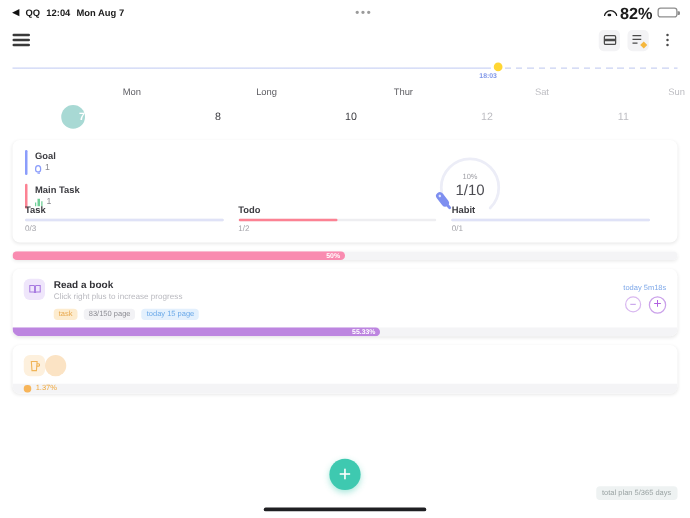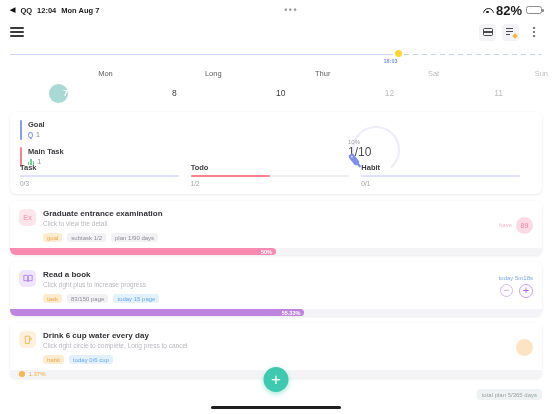--- a/index.html
+++ b/index.html
@@ -109,21 +109,21 @@
   .bulb { width:5px; height:6px; border:1.1px solid #8b9dfb; border-radius: 50% 50% 40% 40%; position:relative; }
   .bulb::after{ content:""; position:absolute; left:1px; bottom:-2.2px; width:2.4px; height:1.2px; background:#8b9dfb;}
   .bars { display:flex; align-items:flex-end; gap:1px; height:6px; }
   .bars i { width:1.4px; background:#6fcf97; }
   .bars i:nth-child(1){height:3px;} .bars i:nth-child(2){height:6px;} .bars i:nth-child(3){height:4.2px;}
 
   .ring-wrap { flex:1; display:flex; justify-content:center; align-items:flex-start; padding-top: 2px; }
   .ring { position: relative; width: 56px; height: 56px; }
   .ring svg { transform: rotate(135deg); }
   .ring-label { position:absolute; inset:0; display:flex; flex-direction:column;
-    align-items:flex-start; justify-content:center; padding-bottom: 4px; }
+    align-items:center; justify-content:center; padding-bottom: 4px; }
   .ring-pct { font-size: 6px; color:#a0a0a6; line-height: 8px; }
   .ring-num { font-size: 12px; color:#4c4c52; line-height: 13px; }
   .ring-knob { position:absolute; width: 6px; height: 13px; border-radius: 4px; background:#7e8ff0;
      left: 3px; top: 31px; transform: rotate(-38deg); }
   .ring-knob::after{ content:""; position:absolute; left:1.8px; top:1.8px; width:2.2px; height:2.2px;
     border-radius:50%; background:#dfe5ff; }
 
   .metrics { display:flex; position:absolute; left:0; right:0; bottom: 7px; padding: 0 10px; }
   .metric { flex: 1; padding-right: 12px; }
   .metric .mlbl { font-size: 7.5px; color: #3c3c41; font-weight: 700; }
@@ -325,38 +325,20 @@
           <div class="mtrack">
             <div class="mfill" style="width:100%;background:#dfe2f7"></div>
           </div>
           <div class="mval">0/1</div>
         </div>
       </div>
   </div>
 
   <div id="items">
       <div class="task-card">
-        <div class="tc-body">
-          <div class="tc-ico ex">Ex</div>
-          <div class="tc-main">
-            <div class="tc-title">Graduate entrance examination</div>
-            <div class="tc-sub">Click to view the detail</div>
-            <div class="tags">
-              <span class="tag goal">goal</span>
-              <span class="tag grey">subtask 1/2</span>
-              <span class="tag grey">plan 1/90 days</span>
-            </div>
-          </div>
-          <div class="tc-right">
-            <div class="have-row">
-              <span class="have-lbl">have</span>
-              <span class="days-circle">89</span>
-            </div>
-          </div>
-        </div>
         <div class="pbar">
           <div class="fill" style="width:50%;background:#f98bb0">
             <span>50%</span>
           </div>
         </div>
       </div>
       <div class="task-card">
         <div class="tc-body">
           <div class="tc-ico bk">
             <svg width="10" height="9" viewBox="0 0 12 10">
@@ -388,28 +370,20 @@
         </div>
       </div>
       <div class="task-card">
         <div class="tc-body">
           <div class="tc-ico wt">
             <svg width="8" height="10" viewBox="0 0 9 11">
               <path d="M1.2 1.2h5.2l-.6 8.2H1.8z" fill="none" stroke="#f0b457" stroke-width="1"></path>
               <path d="M6.3 3.2h1.3c.6 0 1 .5 1 1.1s-.4 1.1-1 1.1H6.1" fill="none" stroke="#f0b457" stroke-width="1"></path>
             </svg>
           </div>
-          <div class="tc-main">
-            <div class="tc-title">Drink 6 cup water every day</div>
-            <div class="tc-sub">Click right circle to complete, Long press to cancel</div>
-            <div class="tags">
-              <span class="tag habit">habit</span>
-              <span class="tag blue">today 0/6 cup</span>
-            </div>
-          </div>
           <div class="tc-right">
             <span class="circle-btn"></span>
           </div>
         </div>
         <div class="pbar small">
           <span class="dot-orange"></span>
           <span>1.37%</span>
         </div>
       </div>
     </div>

